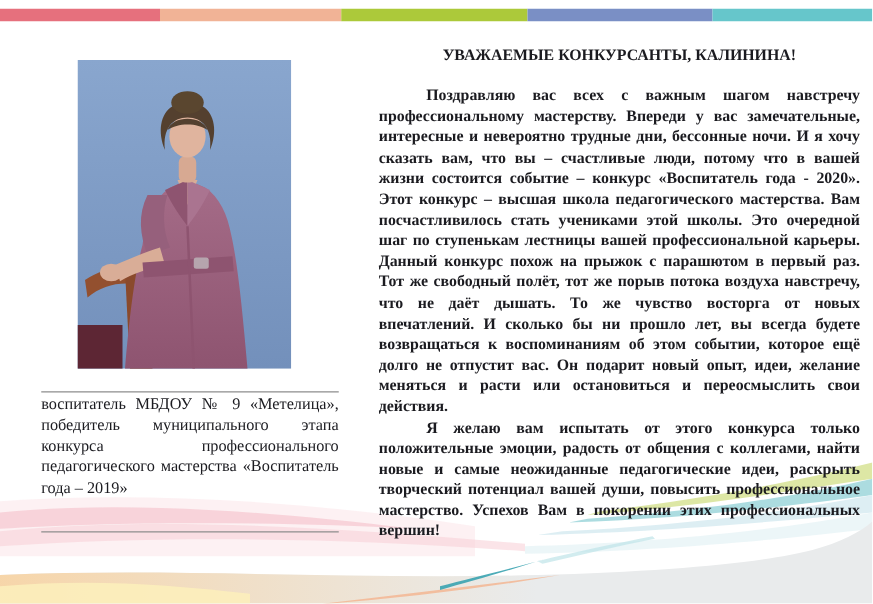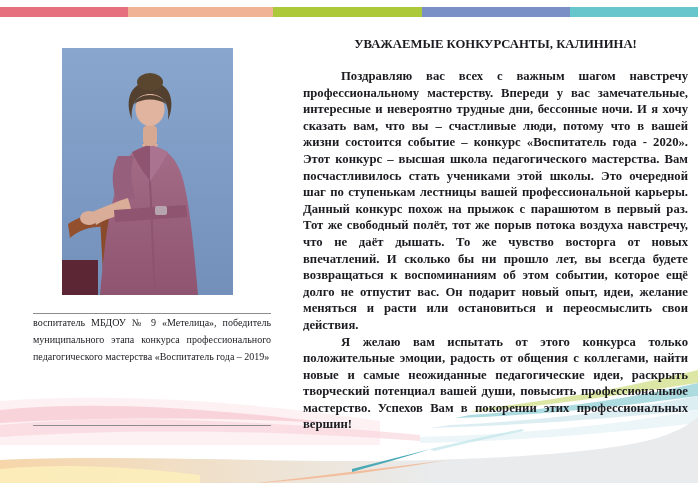--- a/index.html
+++ b/index.html
@@ -13,21 +13,21 @@
   
   .waves{position:absolute;left:0;bottom:0;width:698px;height:170px;z-index:0;pointer-events:none;}
   
   .photo{position:absolute;left:62px;top:48px;width:171px;height:247px;z-index:1;}
   .photo svg{display:block;}
   
   .caption{position:absolute;left:33px;top:313px;width:238px;z-index:1;}
   .rule{border:0;border-top:1px solid #8d8d8d;margin:0;height:0;}
   .caption-rule-bottom{position:absolute;left:33px;top:425px;width:238px;z-index:1;}
   .cap-name{margin-top:4px;text-align:center;font-weight:bold;font-size:12.6px;line-height:17px;}
-  .cap-desc{margin-top:1px;text-align:justify;font-size:10px;line-height:16.8px;}
+  .cap-desc{margin-top:1px;text-align:justify;font-size:13px;line-height:16.8px;}
   
   .letter{position:absolute;left:303px;top:36px;width:385px;z-index:1;}
   .letter-title{text-align:center;font-weight:bold;font-size:12.7px;line-height:17px;margin:0 0 15px 0;}
   .letter p{margin:0;text-align:justify;text-indent:38px;font-size:12.7px;line-height:16.6px;font-weight:bold;}
 </style>
 </head>
 <body>
 
 <div class="slide">
 

